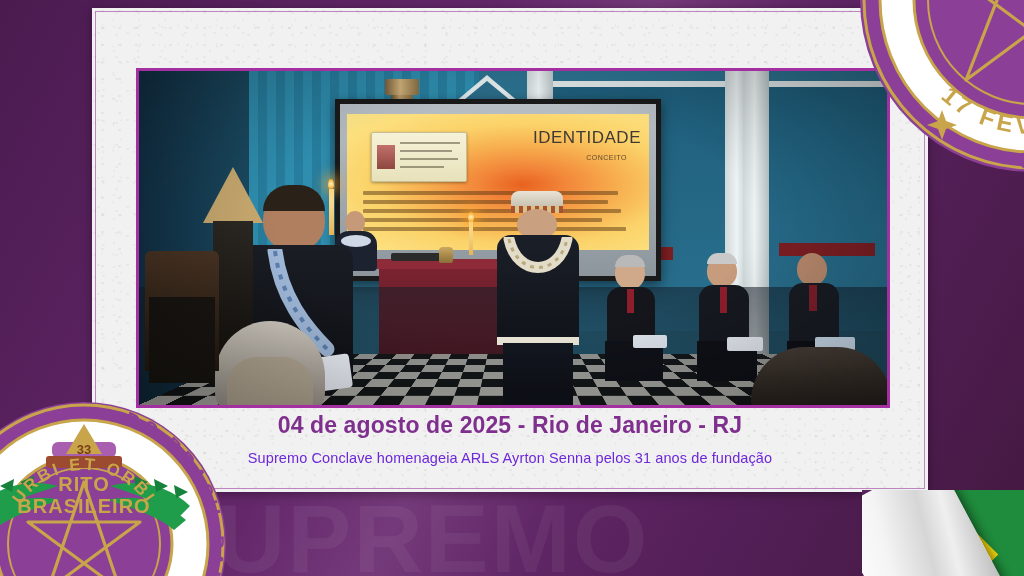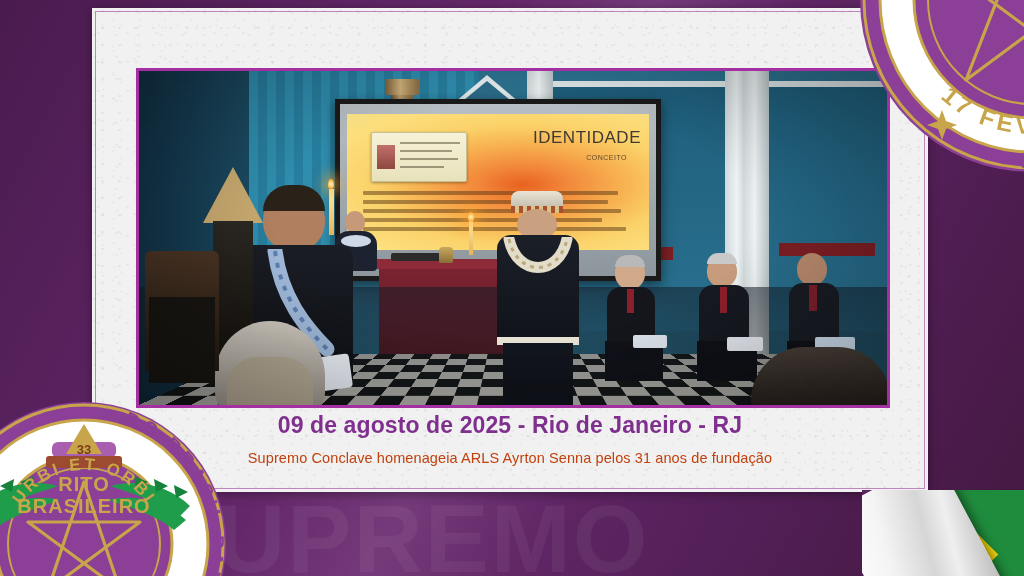--- a/index.html
+++ b/index.html
@@ -272,21 +272,21 @@
     font-size:23px;
     font-weight:700;
     color:#7f2f8d;
     letter-spacing:.1px;
     line-height:1.2;
   }
   .cap-sub{
     margin-top:10px;
     font-size:14.5px;
     font-weight:400;
-    color:#c2410c;
+    color:#6d28d9;
     letter-spacing:.1px;
   }
 
   
   .seal{ position:absolute; }
   .seal svg{ display:block; }
 
   
   #handle{
     position:absolute;
@@ -508,21 +508,21 @@
         <div style="position:absolute;left:612px;top:276px;width:140px;height:66px;border-radius:70px 70px 16px 16px;background:linear-gradient(180deg,#4a4039,#241e1a);"></div>
 
         <div style="position:absolute;left:6px;top:180px;width:74px;height:120px;background:linear-gradient(180deg,#4a3424,#241a10);border-radius:6px 6px 0 0;"></div>
         <div style="position:absolute;left:10px;top:226px;width:66px;height:86px;background:#181511;"></div>
 
         <div style="position:absolute;inset:0;background:radial-gradient(ellipse at 50% 45%, rgba(0,0,0,0) 45%, rgba(0,0,0,.35) 100%);pointer-events:none;"></div>
       </div>
     </div>
 
     <div class="caption">
-      <div class="cap-title">09 de agosto de 2025 - Rio de Janeiro - RJ</div>
+      <div class="cap-title">04 de agosto de 2025 - Rio de Janeiro - RJ</div>
       <div class="cap-sub">Supremo Conclave homenageia ARLS Ayrton Senna pelos 31 anos de fundação</div>
     </div>
   </div>
 
   <div class="seal" style="left:846px;top:-186px;">
     <svg width="372" height="372" viewBox="0 0 372 372">
       <defs>
         <path id="arcOuterTR" d="M186 186 m-152 0 a152 152 0 1 1 304 0 a152 152 0 1 1 -304 0"></path>
         <path id="arcInnerTR" d="M186 186 m-104 0 a104 104 0 1 1 208 0 a104 104 0 1 1 -208 0"></path>
         <path id="arcDateTR" d="M186 186 m-134 0 a134 134 0 1 0 268 0"></path>

